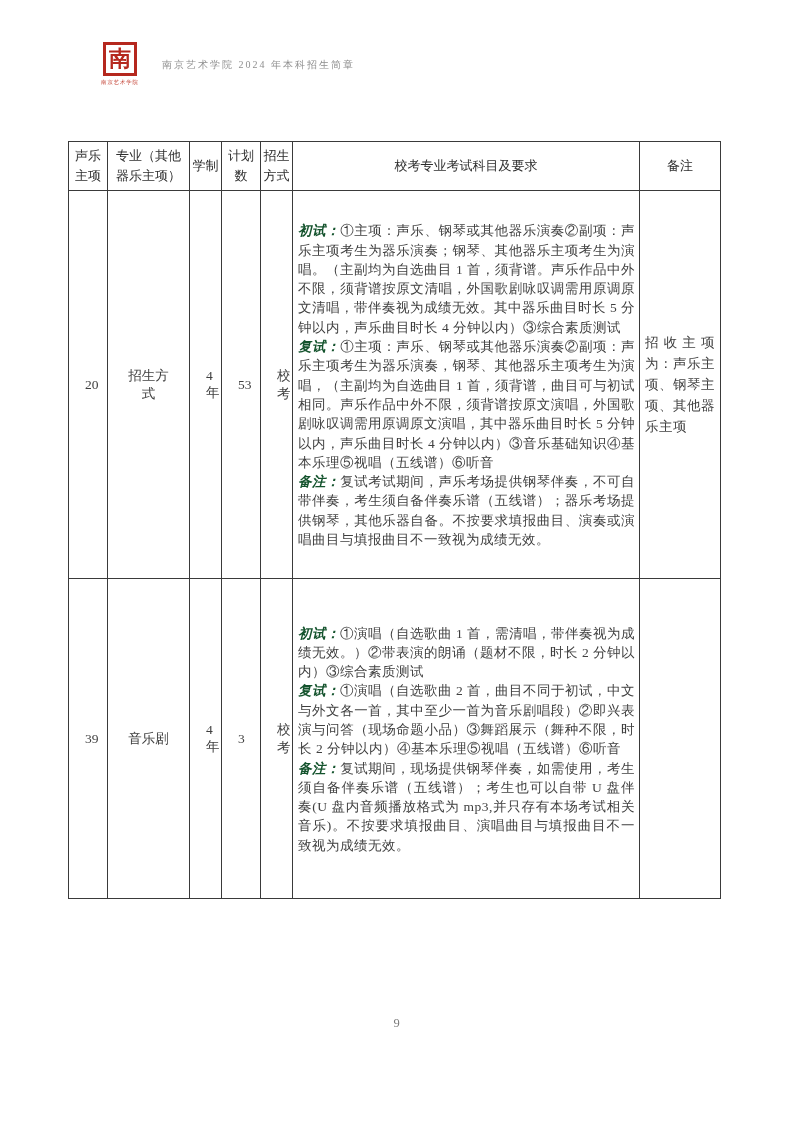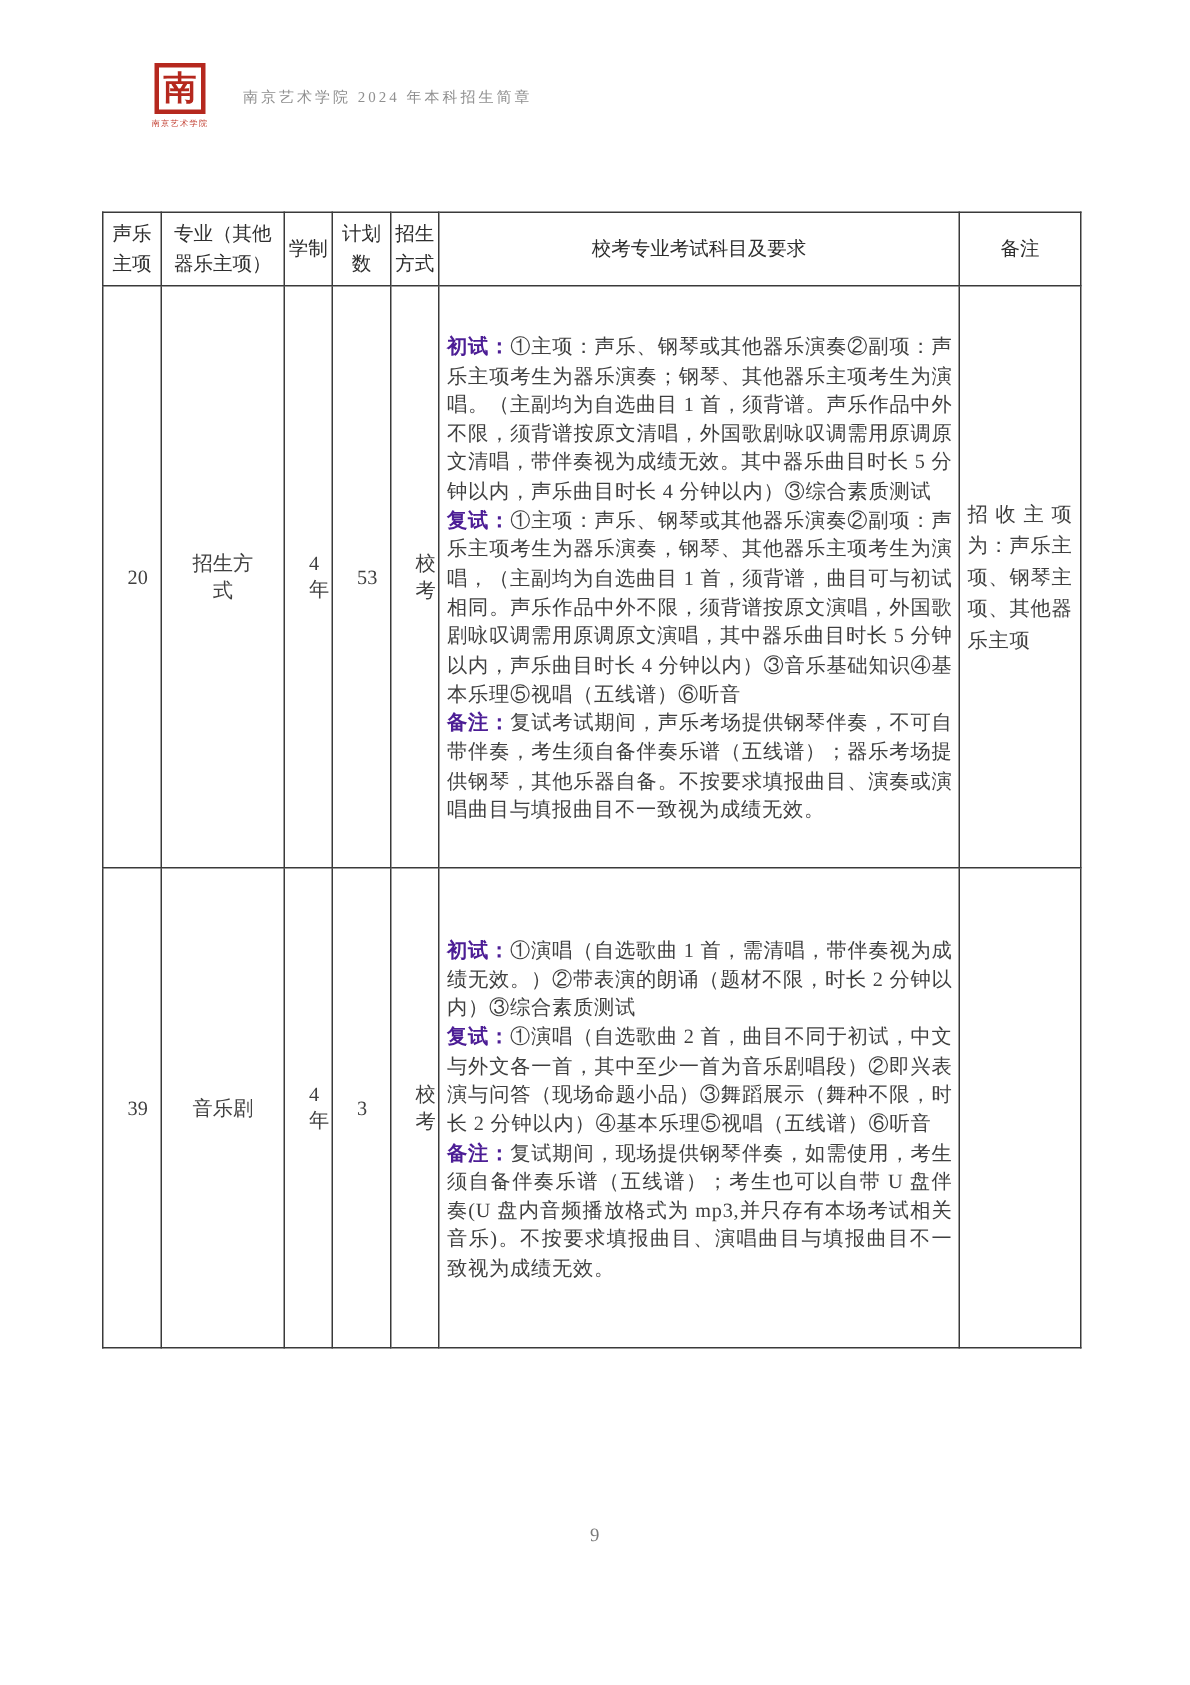--- a/index.html
+++ b/index.html
@@ -55,21 +55,21 @@
   td.remark-cell { vertical-align: middle; padding: 3px 5px; margin-top: 24px; }
   .row20 { height: 388px; }
   .row21 { height: 320px; }
 
   .exam p {
     text-align: justify;
     text-justify: inter-ideograph;
     line-height: 19.3px;
     letter-spacing: 0.5px;
   }
-  .sec-label { font-weight: bold; color: #4c1d95; }
+  .sec-label { font-weight: bold; color: #14532d; font-style: italic; }
   .remark-text {
     text-align: justify; text-justify: inter-ideograph;
     line-height: 21px; letter-spacing: 0.5px;
   }
 
   
   .page-number {
     position: absolute; left: 0; right: 0; top: 1016px;
     text-align: center; font-size: 12.5px; color: #7a7a7a;
   }

